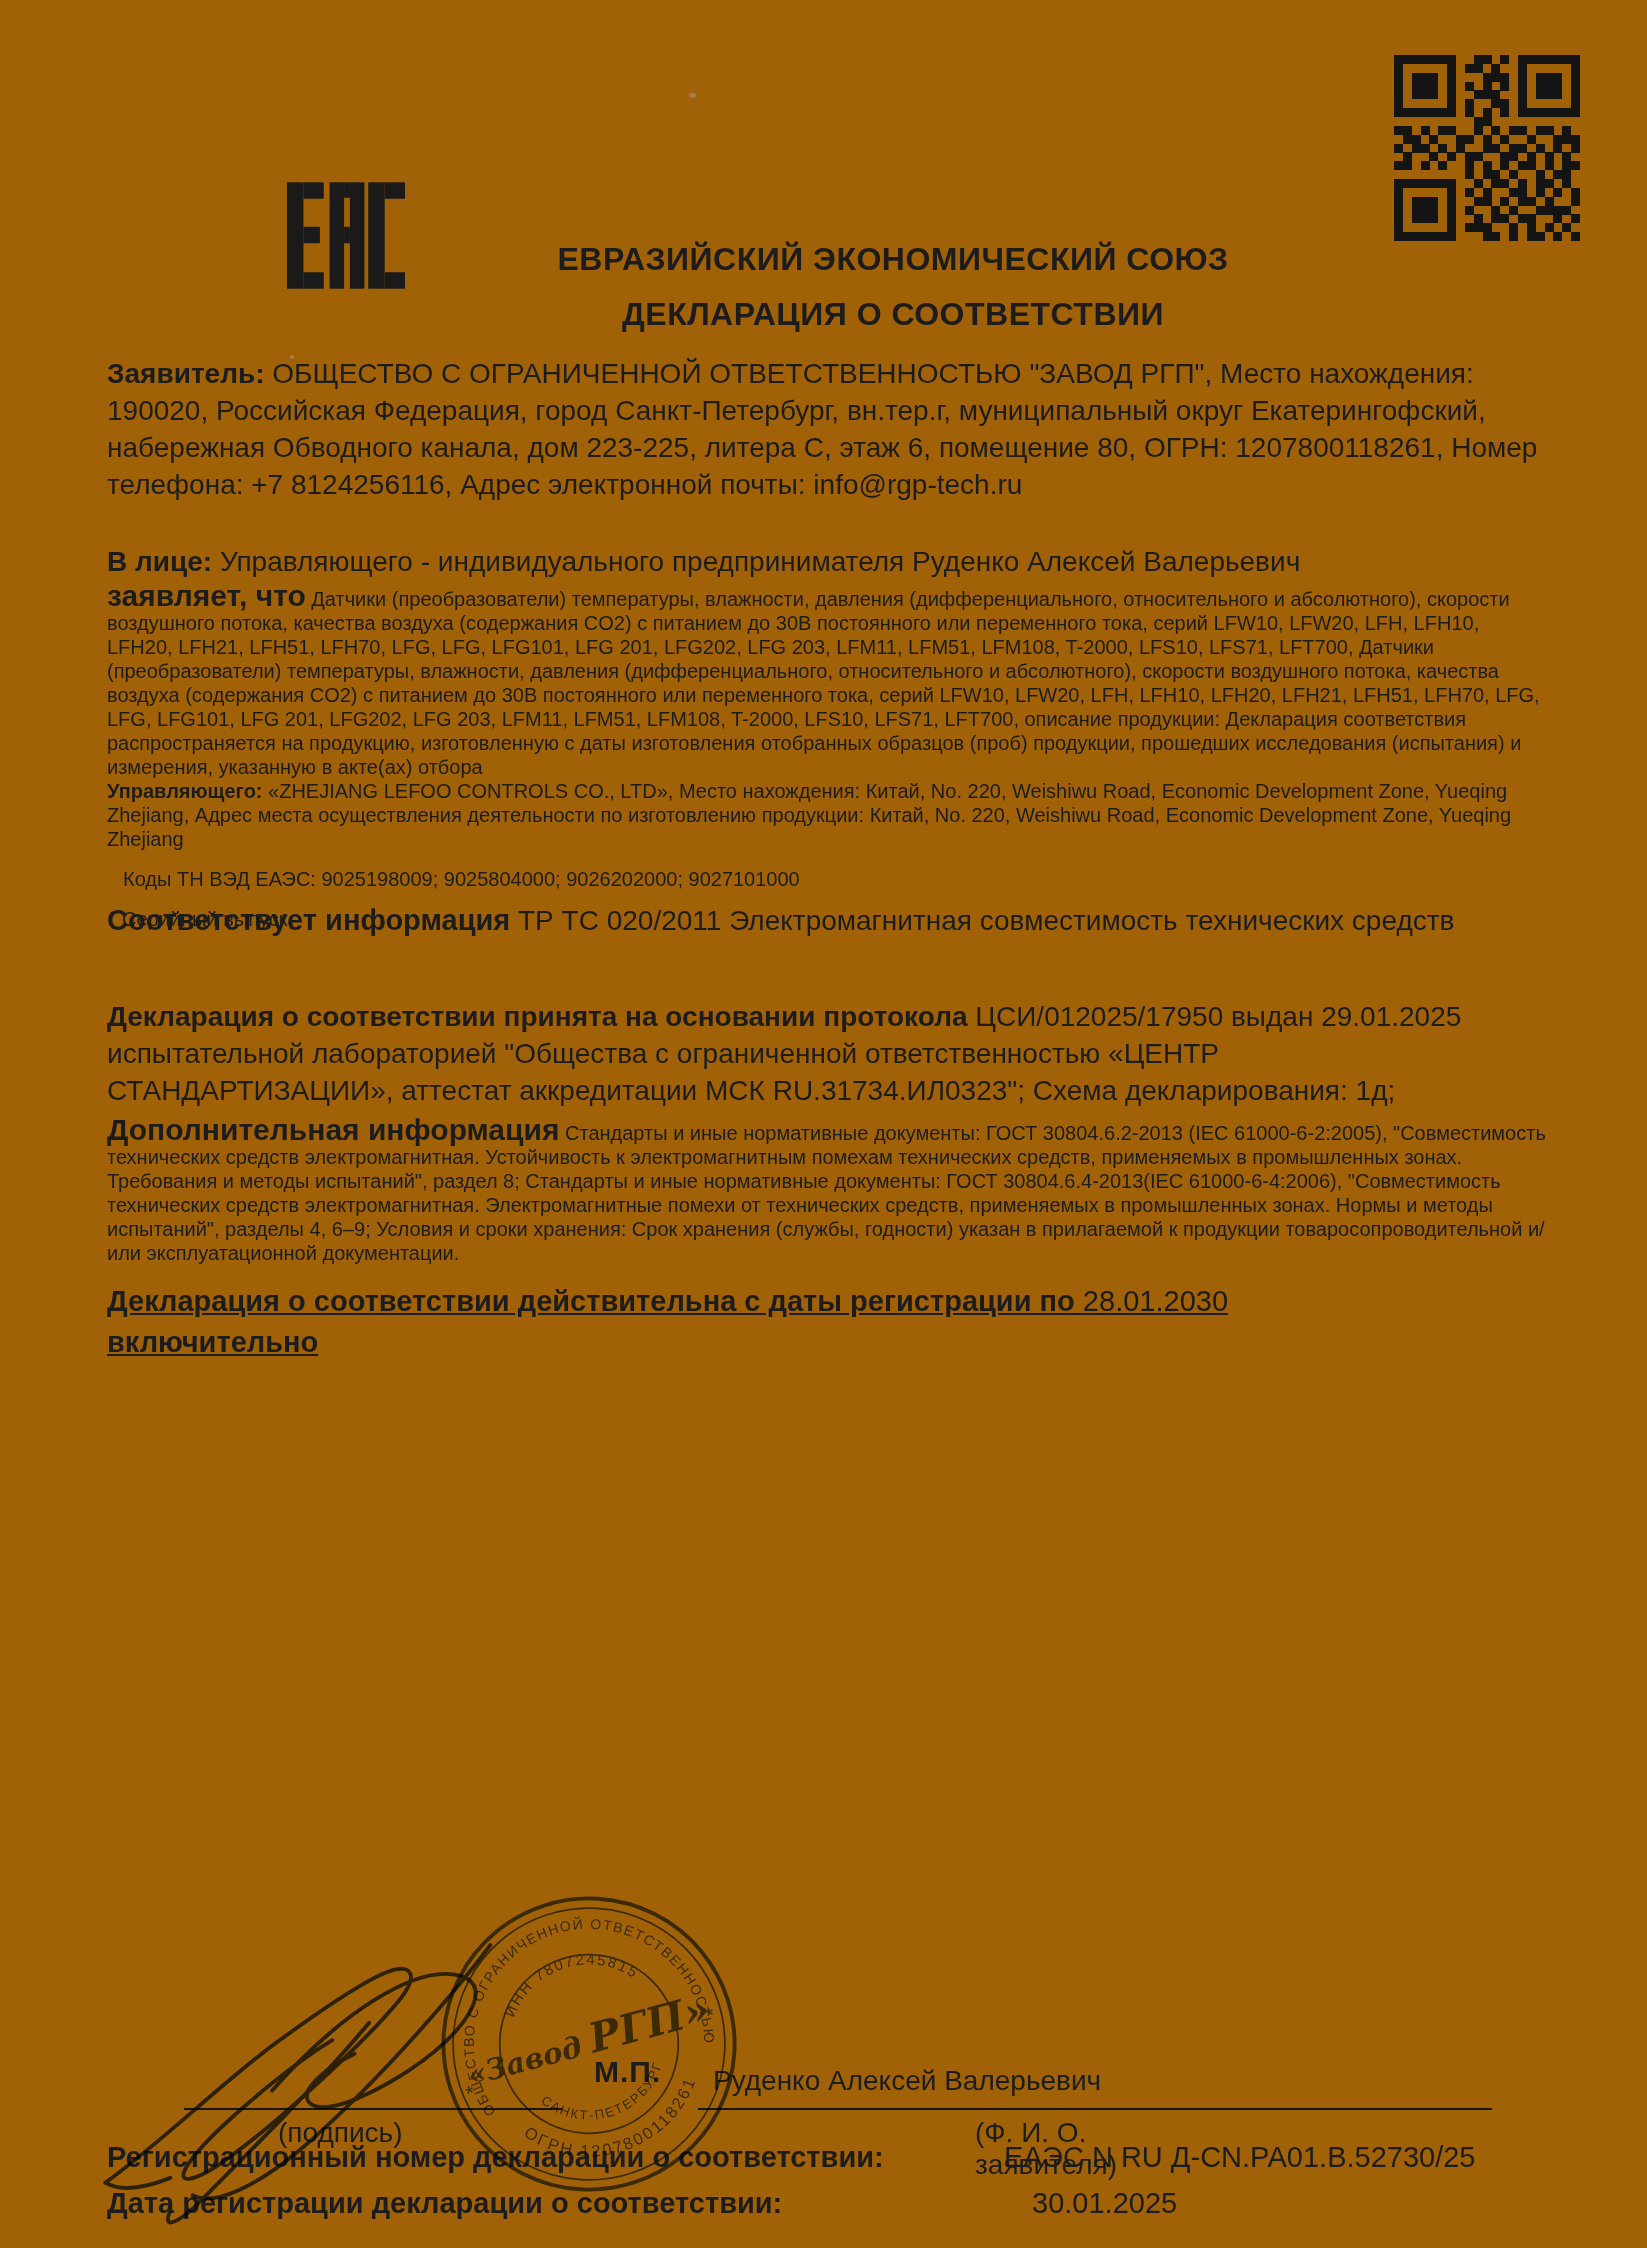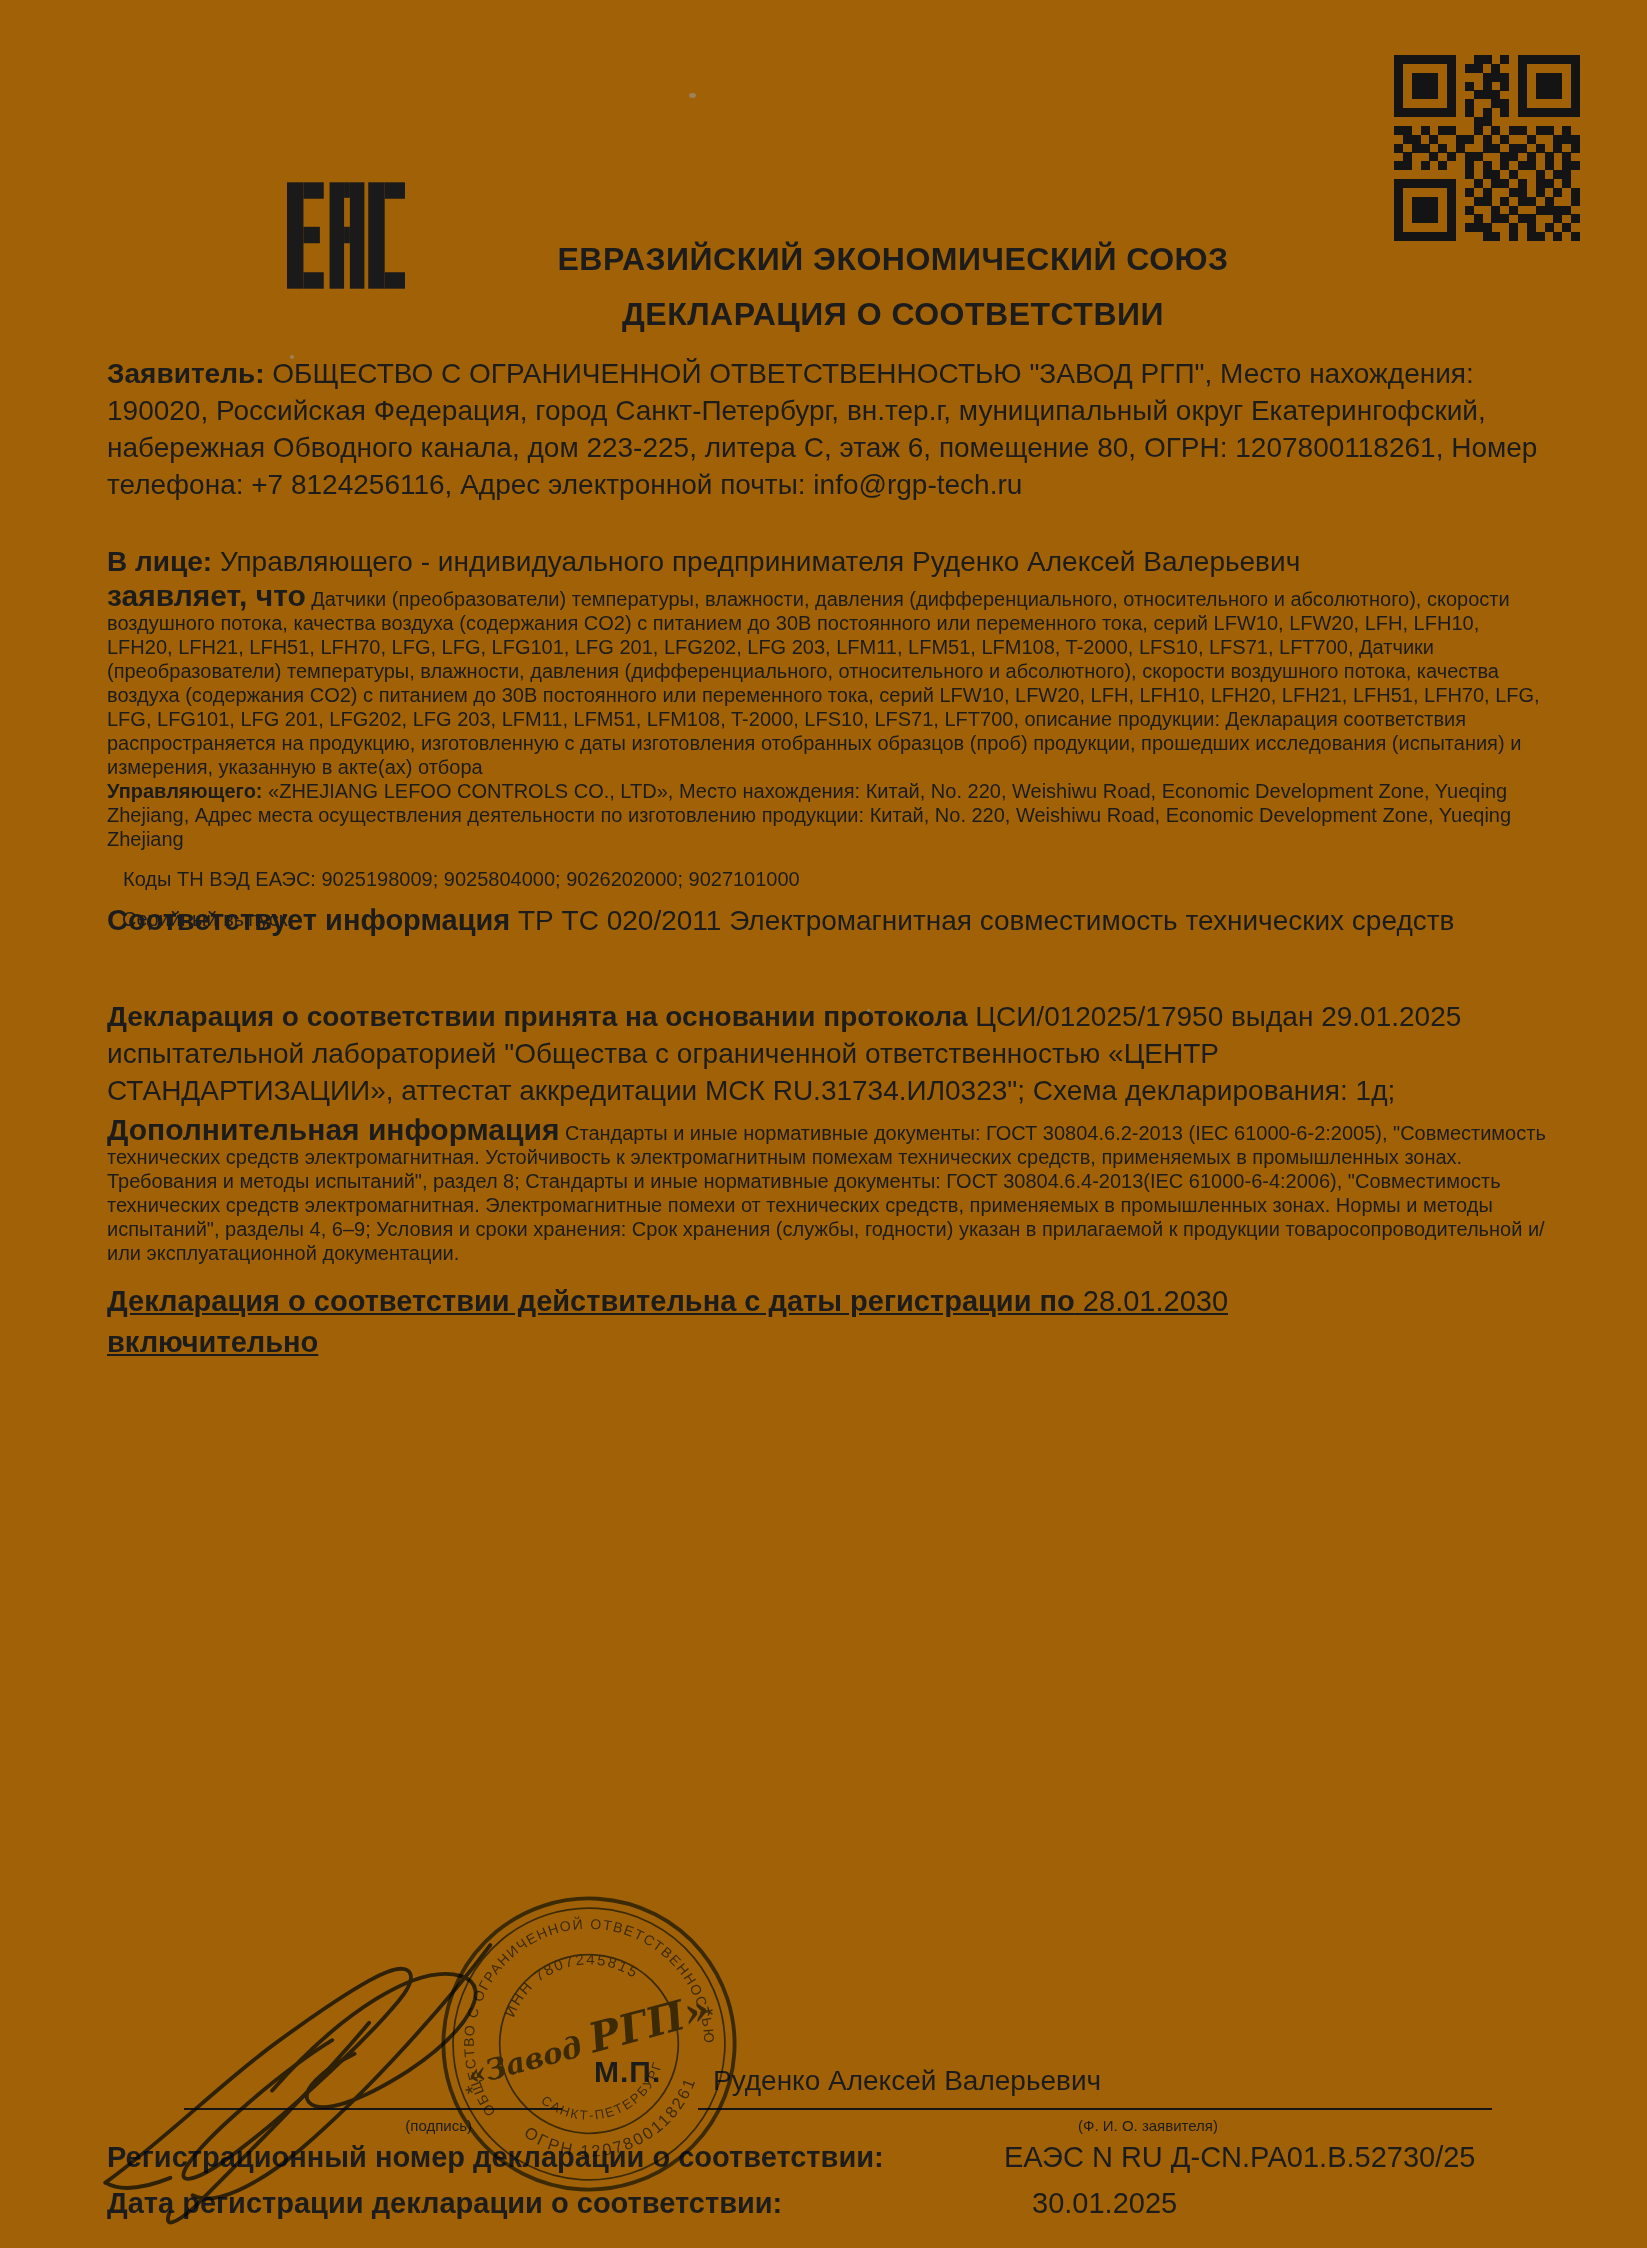--- a/index.html
+++ b/index.html
@@ -11,21 +11,21 @@
   .abs{position:absolute;}
   .t29{font-size:28px;line-height:37px;}
   .t30b{font-size:29px;line-height:41px;font-weight:bold;text-decoration:underline;}
   .small{font-size:20px;line-height:24px;}
   .b{font-weight:bold;}
   .lbl31{font-size:30px;font-weight:bold;line-height:24px;}
   .lbl30{font-size:29px;font-weight:bold;line-height:39px;}
   .titlebox{text-align:center;font-weight:bold;font-size:32px;line-height:39px;letter-spacing:0.5px;}
   .titlebox .t2{margin-top:15.5px;}
   .rule{border-top:2.9px solid #161616;height:0;}
-  .caption{font-size:15px;text-align:right;}
+  .caption{font-size:28px;text-align:left;}
   .regline-label{font-size:29px;font-weight:bold;}
   .regline-value{font-size:29px;}
   .mp{font-size:30px;font-weight:bold;letter-spacing:1px;}
   .fio{font-size:28px;text-align:center;}
   .speck{position:absolute;background:#9a9a9a;border-radius:50%;opacity:.55;}
   #qr-svg{width:100%;height:100%;}
   .stamp-wrap,.sig-wrap{mix-blend-mode:multiply;}
 </style>
 </head>
 <body>

